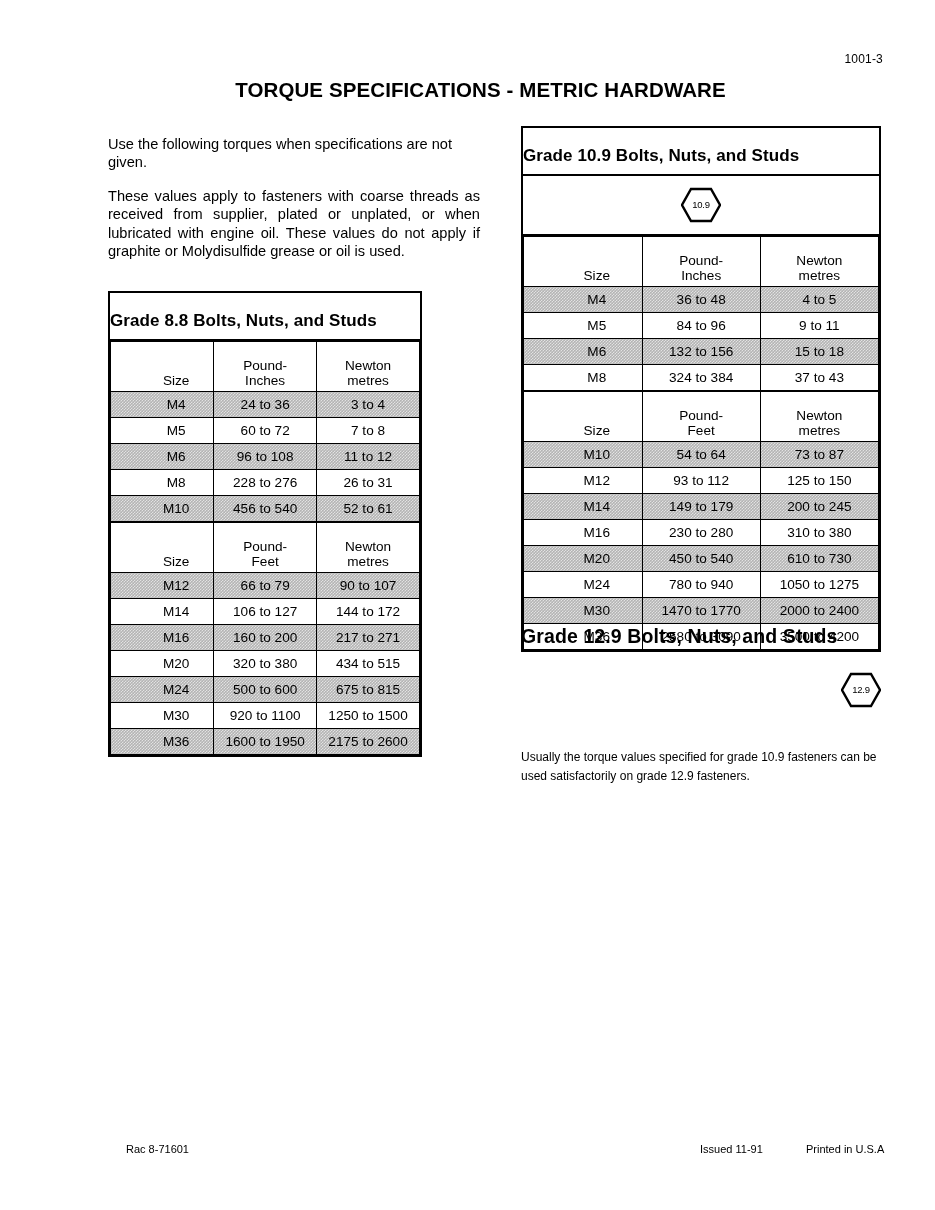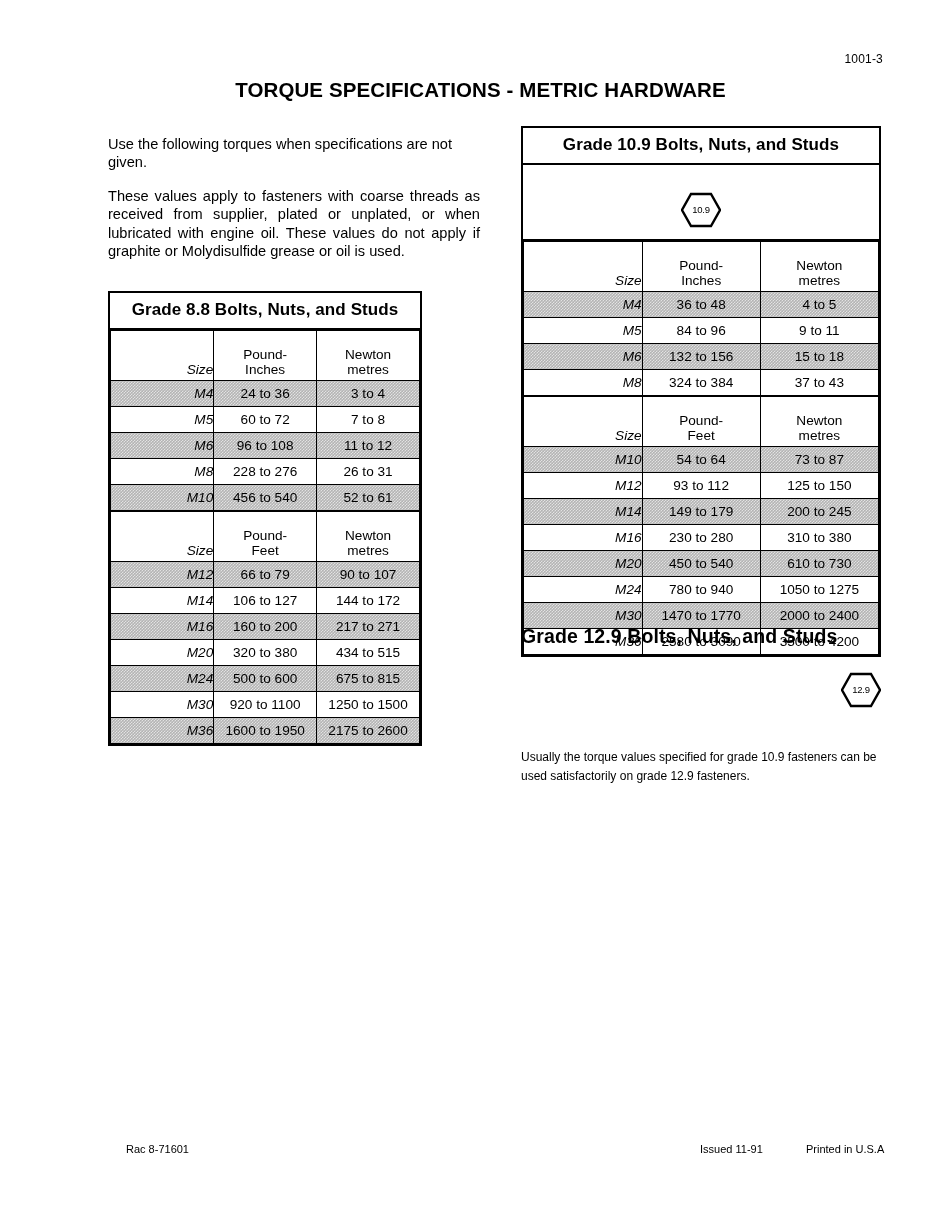--- a/index.html
+++ b/index.html
@@ -64,35 +64,33 @@
   .spec-table {
     position: absolute;
     border: 2.5px solid #000;
     background: #fff;
     box-sizing: border-box;
   }
   .tbl-88  { left: 108px; top: 291px; width: 314px; }
   .tbl-109 { left: 521px; top: 126px; width: 360px; }
 
   .tbl-title {
-    text-align: center;
     font-size: 17px;
     font-weight: bold;
-    padding: 7px 0 8px;
+    padding: 18px 0 8px;
     border-bottom: 2.5px solid #000;
     letter-spacing: 0.1px;
   }
 
   .tbl-emblem {
     border-bottom: 2.5px solid #000;
     height: 58px;
     display: flex;
     align-items: center;
     justify-content: center;
-    margin-top: 16px;
   }
 
   .hexmark {
     position: relative;
     width: 40px;
     height: 36px;
     display: flex;
     align-items: center;
     justify-content: center;
   }
@@ -111,23 +109,22 @@
   }
   table.grid td {
     border: 1px solid #000;
     font-size: 13.6px;
     height: 25px;
     padding: 0;
     text-align: center;
     vertical-align: middle;
   }
   table.grid td.size-cell {
-    text-align: right;
+    text-align: center;
     padding-left: 28px;
-    font-style: italic;
   }
   table.grid tr.shaded td {
     background-color: #b4b4b4;
     background-image:
       linear-gradient(45deg, rgba(255,255,255,.55) 25%, transparent 25%, transparent 75%, rgba(255,255,255,.55) 75%),
       linear-gradient(45deg, rgba(255,255,255,.55) 25%, transparent 25%, transparent 75%, rgba(255,255,255,.55) 75%);
     background-size: 3px 3px;
     background-position: 0 0, 1.5px 1.5px;
   }
 

